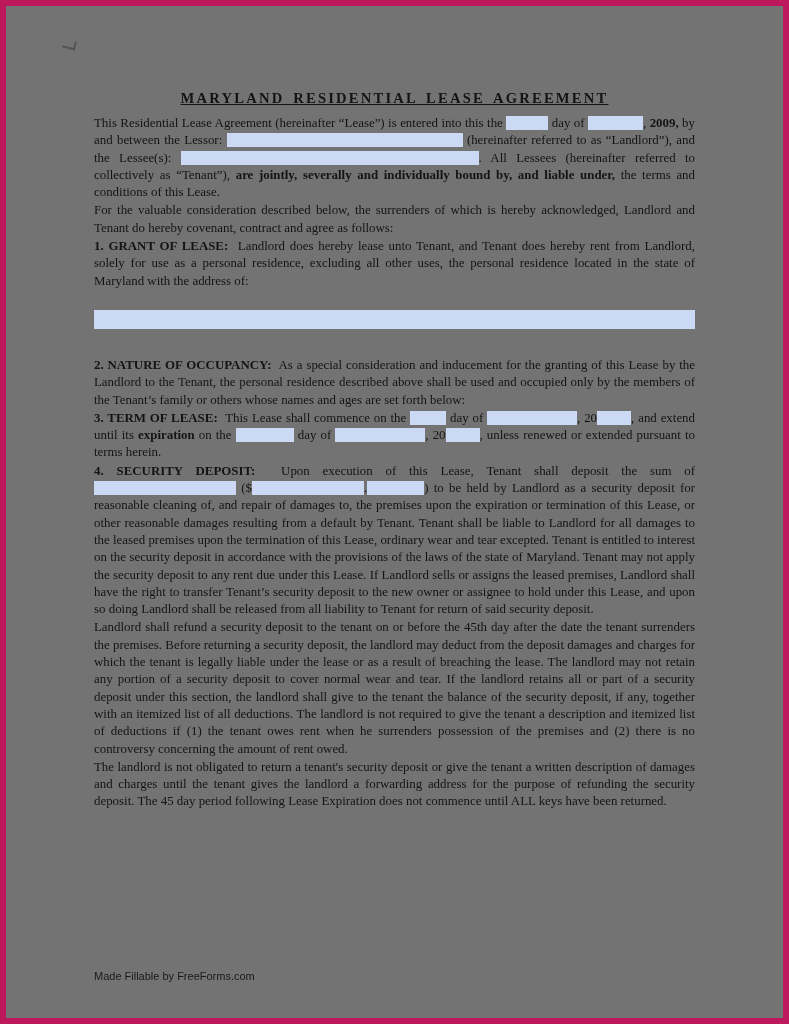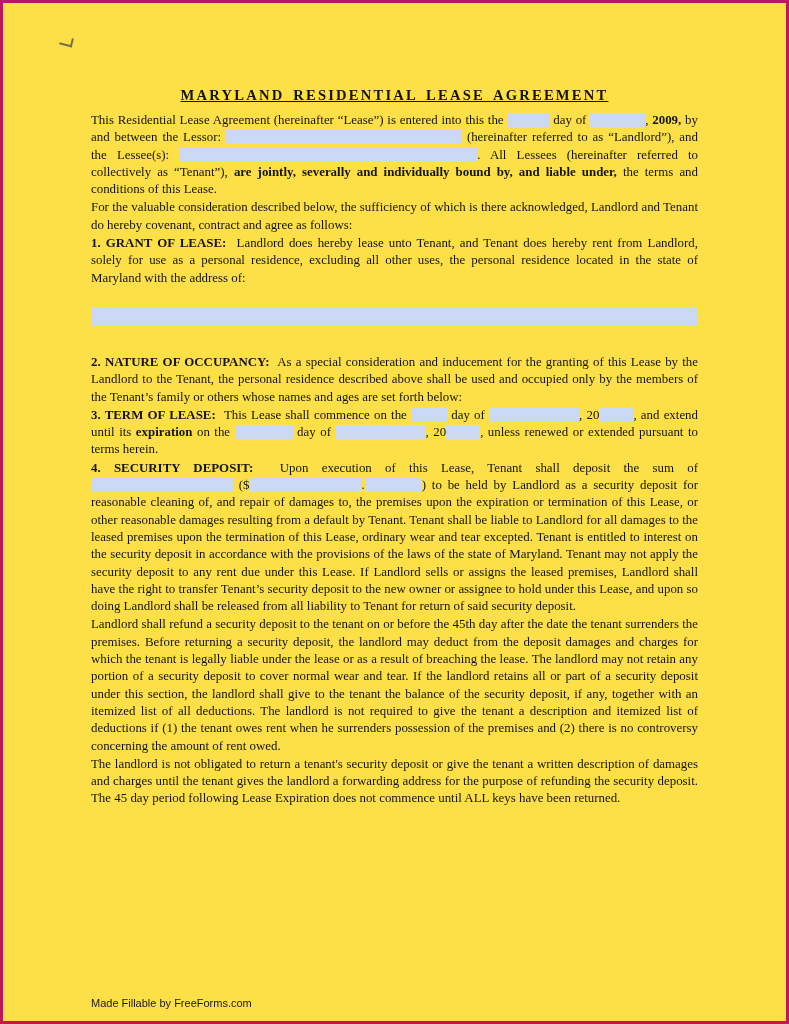--- a/index.html
+++ b/index.html
@@ -1,22 +1,22 @@
 <!DOCTYPE html>
 <html style="--field-color: #ccd9f4;"><head>
 <meta charset="utf-8">
 <style>
   html, body { margin: 0; padding: 0; background: #ffffff; }
   .page {
     position: relative;
     width: 789px;
     height: 1024px;
     box-sizing: border-box;
-    background: #fde047;
-    border: 3px solid #be185d;
+    background: #737373;
+    border: 6px solid #be185d;
     padding: 84px 88px 0 88px;
     font-family: "Liberation Serif", serif;
     color: #141414;
     overflow: hidden;
   }
   .title {
     margin: 0 0 8px 0;
     text-align: center;
     font-size: 14.6px;
     font-weight: bold;
@@ -40,21 +40,21 @@
   .block-field {
     display: block;
     height: 19px;
     width: 100%;
     vertical-align: baseline;
   }
   .para[data-name="property-address-row"] { margin: 20px 0 28px 0; line-height: 19px; }
   .footer {
     position: absolute;
     left: 88px;
-    bottom: 12px;
+    bottom: 36px;
     font-family: "Liberation Sans", sans-serif;
     font-size: 11px;
     color: #1a1a1a;
   }
   .scan-mark {
     position: absolute;
     left: 57px;
     top: 34px;
     width: 11px;
     height: 7px;
@@ -65,21 +65,21 @@
   }
 </style>
 </head>
 <body>
 
 <div class="page" data-name="document-page">
   <div class="scan-mark" data-name="scan-artifact-icon"></div>
   <h1 class="title" data-name="document-title">MARYLAND RESIDENTIAL LEASE AGREEMENT</h1>
   <div id="doc-body" data-name="document-body">
       <p class="para" data-name="intro-paragraph"><span class="txt" data-name="text-segment">This Residential Lease Agreement (hereinafter “Lease”) is entered into this the </span><span class="field" data-name="day-of-month-field" style="width: 42px;"></span><span class="txt" data-name="text-segment"> day of </span><span class="field" data-name="month-field" style="width: 55px;"></span><span class="txt" data-name="text-segment">, </span><span class="bold" data-name="bold-text">2009,</span><span class="txt" data-name="text-segment"> by and between the Lessor: </span><span class="field" data-name="lessor-name-field" style="width: 236px;"></span><span class="txt" data-name="text-segment"> (hereinafter referred to as “Landlord”), and the Lessee(s): </span><span class="field" data-name="lessee-names-field" style="width: 298px;"></span><span class="txt" data-name="text-segment">.  All Lessees (hereinafter referred to collectively as “Tenant”), </span><span class="bold" data-name="bold-text">are jointly, severally and individually bound by, and liable under,</span><span class="txt" data-name="text-segment"> the terms and conditions of this Lease.</span></p>
-      <p class="para" data-name="consideration-paragraph"><span class="txt" data-name="text-segment">For the valuable consideration described below, the sufficiency of which is there acknowledged, Landlord and Tenant do hereby covenant, contract and agree as follows:</span></p>
+      <p class="para" data-name="consideration-paragraph"><span class="txt" data-name="text-segment">For the valuable consideration described below, the surrenders of which is hereby acknowledged, Landlord and Tenant do hereby covenant, contract and agree as follows:</span></p>
       <p class="para" data-name="grant-of-lease-section"><span class="bold" data-name="bold-text">1. GRANT OF LEASE:</span><span class="txt" data-name="text-segment">&nbsp; Landlord does hereby lease unto Tenant, and Tenant does hereby rent from Landlord, solely for use as a personal residence, excluding all other uses, the personal residence located in the state of Maryland with the address of:</span></p>
       <p class="para" data-name="property-address-row">
         <span class="field block-field" data-name="property-address-field" style="width: 100%;"></span>
       </p>
       <p class="para" data-name="nature-of-occupancy-section"><span class="bold" data-name="bold-text">2. NATURE OF OCCUPANCY:</span><span class="txt" data-name="text-segment">&nbsp; As a special consideration and inducement for the granting of this Lease by the Landlord to the Tenant, the personal residence described above shall be used and occupied only by the members of the Tenant’s family or others whose names and ages are set forth below:</span></p>
       <p class="para" data-name="term-of-lease-section"><span class="bold" data-name="bold-text">3. TERM OF LEASE:</span><span class="txt" data-name="text-segment">&nbsp; This Lease shall commence on the </span><span class="field" data-name="commencement-day-field" style="width: 36px;"></span><span class="txt" data-name="text-segment"> day of </span><span class="field" data-name="commencement-month-field" style="width: 90px;"></span><span class="txt" data-name="text-segment">, 20</span><span class="field" data-name="commencement-year-field" style="width: 34px;"></span><span class="txt" data-name="text-segment">, and extend until its </span><span class="bold" data-name="bold-text">expiration</span><span class="txt" data-name="text-segment"> on the </span><span class="field" data-name="expiration-day-field" style="width: 58px;"></span><span class="txt" data-name="text-segment"> day of </span><span class="field" data-name="expiration-month-field" style="width: 90px;"></span><span class="txt" data-name="text-segment">, 20</span><span class="field" data-name="expiration-year-field" style="width: 34px;"></span><span class="txt" data-name="text-segment">, unless renewed or extended pursuant to terms herein.</span></p>
       <p class="para" data-name="security-deposit-section"><span class="bold" data-name="bold-text">4.  SECURITY  DEPOSIT:</span><span class="txt" data-name="text-segment">&nbsp; Upon execution of this Lease, Tenant shall deposit the sum of </span><span class="field" data-name="deposit-amount-words-field" style="width: 142px;"></span><span class="txt" data-name="text-segment"> ($</span><span class="field" data-name="deposit-dollars-field" style="width: 112px;"></span><span class="txt" data-name="text-segment">.</span><span class="field" data-name="deposit-cents-field" style="width: 57px;"></span><span class="txt" data-name="text-segment">) to be held by Landlord as a security deposit for reasonable cleaning of, and repair of damages to, the premises upon the expiration or termination of this Lease, or other reasonable damages resulting from a default by Tenant.  Tenant shall be liable to Landlord for all damages to the leased premises upon the termination of this Lease, ordinary wear and tear excepted.  Tenant is entitled to interest on the security deposit in accordance with the provisions of the laws of the state of Maryland.  Tenant may not apply the security deposit to any rent due under this Lease.  If Landlord sells or assigns the leased premises, Landlord shall have the right to transfer Tenant’s security deposit to the new owner or assignee to hold under this Lease, and upon so doing Landlord shall be released from all liability to Tenant for return of said security deposit.</span></p>
       <p class="para" data-name="deposit-refund-paragraph"><span class="txt" data-name="text-segment">Landlord shall refund a security deposit to the tenant on or before the 45th day after the date the tenant surrenders the premises.  Before returning a security deposit, the landlord may deduct from the deposit damages and charges for which the tenant is legally liable under the lease or as a result of breaching the lease. The landlord may not retain any portion of a security deposit to cover normal wear and tear. If the landlord retains all or part of a security deposit under this section, the landlord shall give to the tenant the balance of the security deposit, if any, together with an itemized list of all deductions.  The landlord is not required to give the tenant a description and itemized list of deductions if (1) the tenant owes rent when he surrenders possession of the premises and (2) there is no controversy concerning the amount of rent owed.</span></p>
       <p class="para" data-name="forwarding-address-paragraph"><span class="txt" data-name="text-segment">The landlord is not obligated to return a tenant's security deposit or give the tenant a written description of damages and charges until the tenant gives the landlord a forwarding address for the purpose of refunding the security deposit.  The 45 day period following Lease Expiration does not commence until ALL keys have been returned.</span></p>
     </div>

